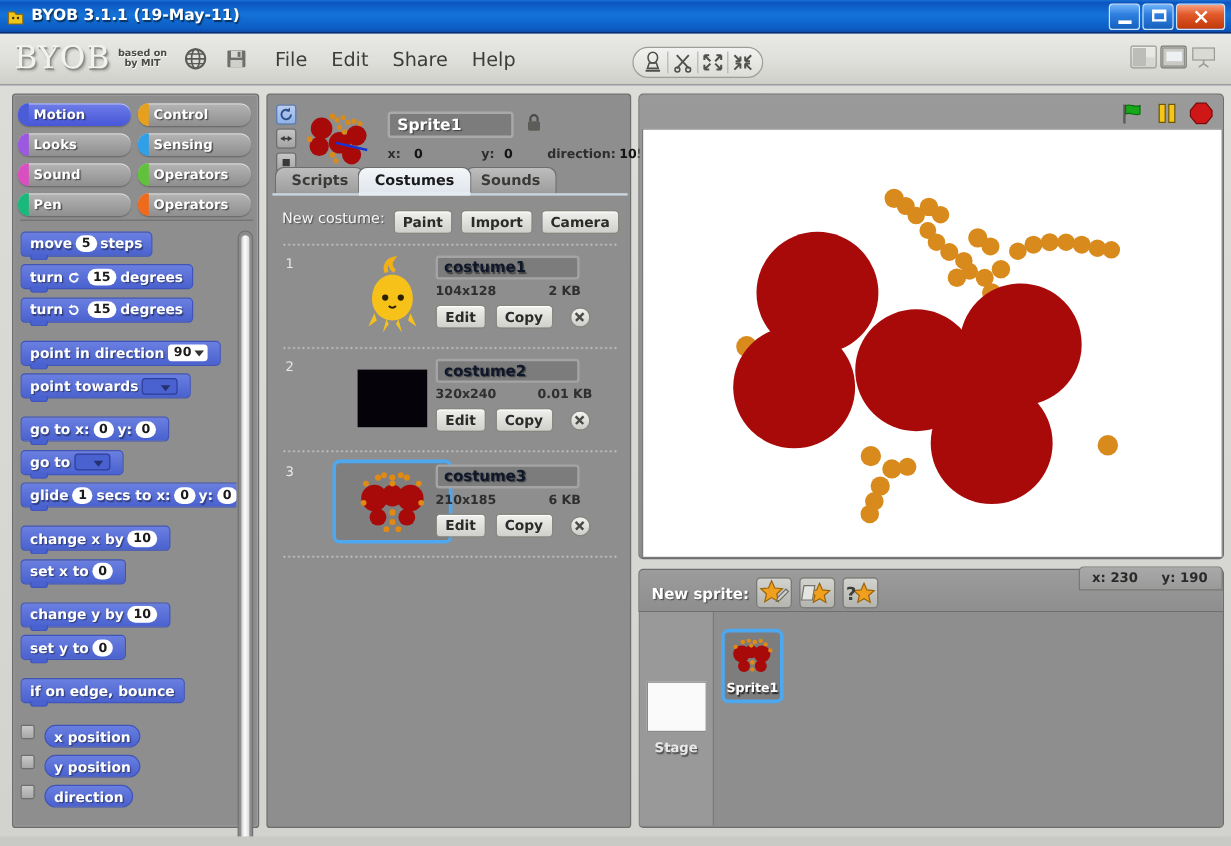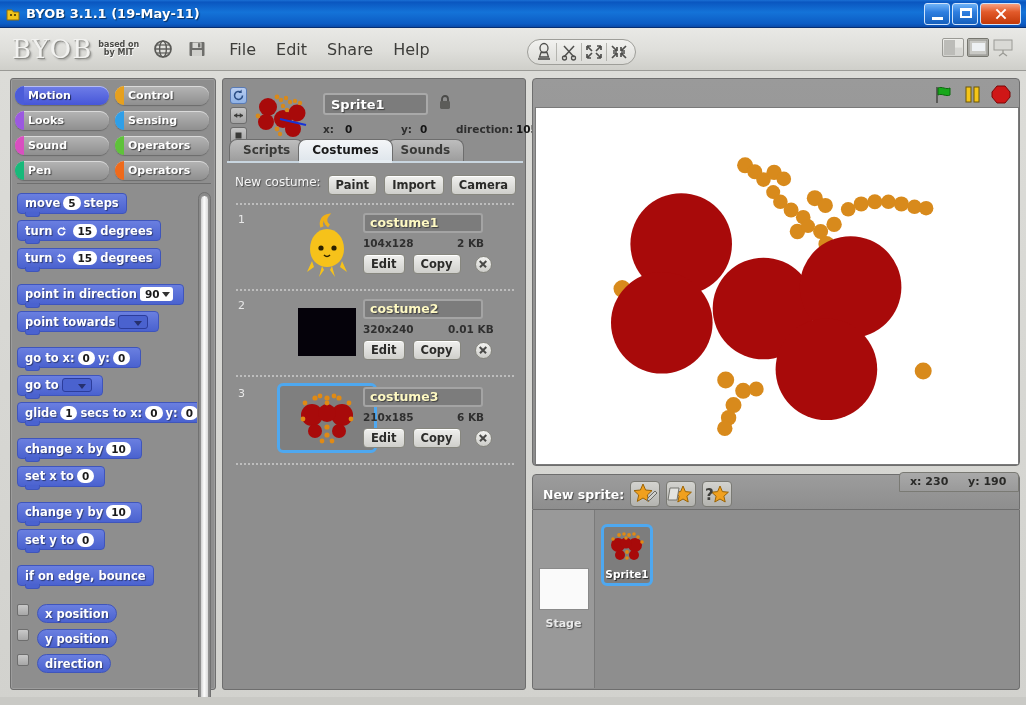--- a/index.html
+++ b/index.html
@@ -238,21 +238,21 @@
   .cos-num{ position:absolute; left:3px; top:2px; font-size:11px; color:#e8e8e8;
     font-family:"DejaVu Sans", sans-serif;}
   .cos-thumb{
     position:absolute; left:42px; top:0px; width:100px; height:70px;
     display:flex; align-items:center; justify-content:center;
   }
   .cos-thumb.sel{ border:3px solid #4ea8f0; border-radius:6px; background:#7f7f7f; }
   .cos-name{
     position:absolute; left:128px; top:2px; width:120px; height:20px;
     background:#7c7c7c; border:2px solid #a4a4a4; border-radius:3px;
-    color:#fef9c3; font-size:12.5px; font-weight:bold; line-height:16px; padding-left:5px;
+    color:#0f172a; font-size:12.5px; font-weight:bold; line-height:16px; padding-left:5px;
     text-shadow:1px 1px 1px rgba(0,0,0,.5); font-family:"DejaVu Sans", sans-serif;
   }
   .cos-dims{ position:absolute; left:128px; top:26px; font-size:10.5px; font-weight:bold; color:#2f2f2f;
     font-family:"DejaVu Sans", sans-serif;}
   .cos-size{ position:absolute; left:222px; top:26px; font-size:10.5px; font-weight:bold; color:#2f2f2f;
     font-family:"DejaVu Sans", sans-serif;}
   .cos-acts{ position:absolute; left:128px; top:43px; display:flex; align-items:center; gap:8px;}
   .xbtn{
     width:17px; height:17px; border-radius:50%;
     background:linear-gradient(180deg,#f2f2f0,#cdcdc9);

